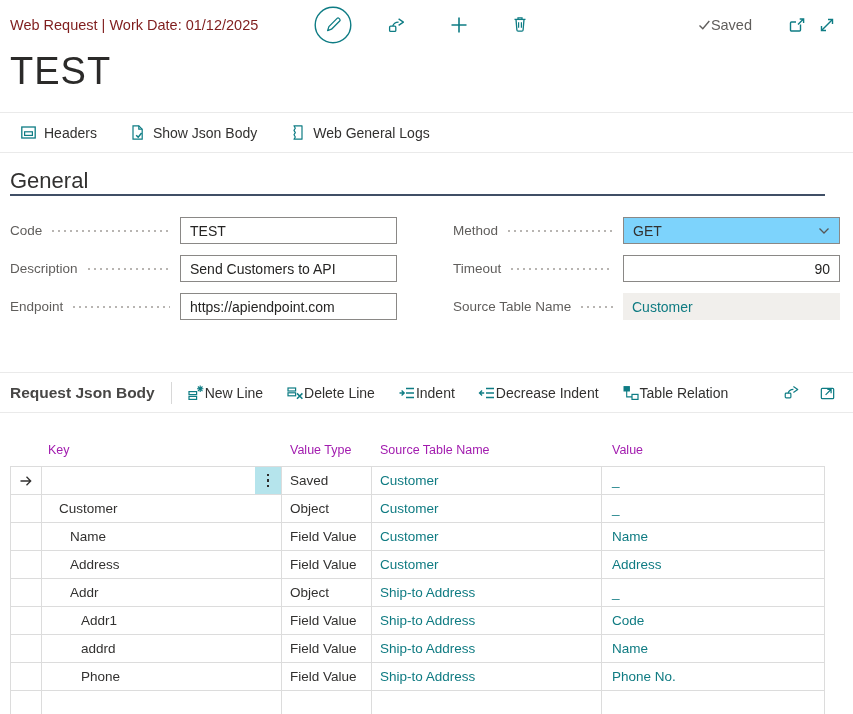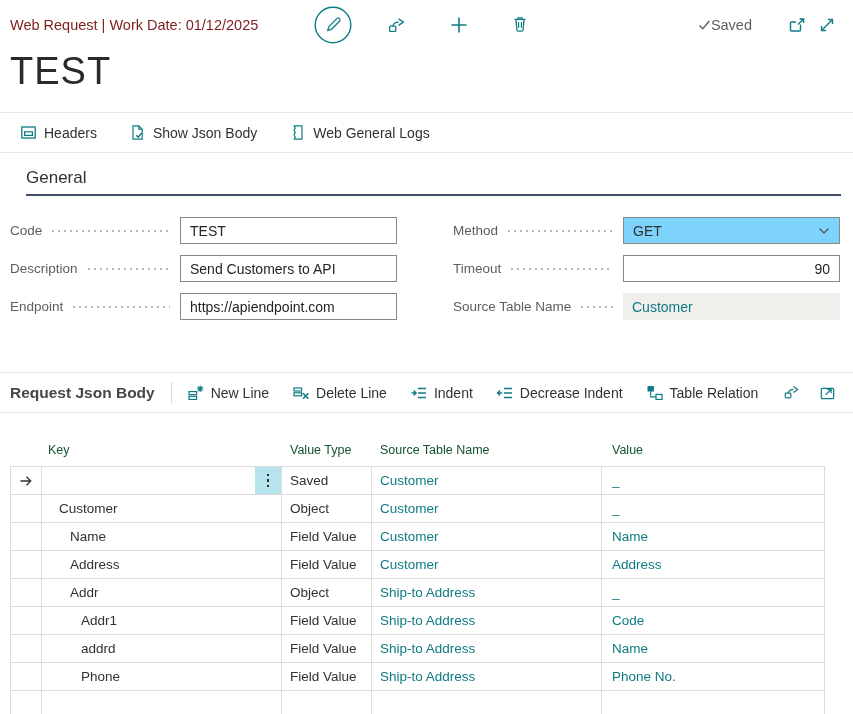--- a/index.html
+++ b/index.html
@@ -28,22 +28,22 @@
                 color: #2b2a29; letter-spacing: 1px; }
 
   
   .ribbon { position: absolute; top: 112px; left: 0; width: 853px; height: 41px;
             border-top: 1px solid #eaeaea; border-bottom: 1px solid #eaeaea;
             display: flex; align-items: center; padding-left: 20px; gap: 32px; }
   .ribbon-item { display: flex; align-items: center; gap: 7px; font-size: 14px; color: #323130; cursor: pointer; }
 
   
   .sec-general-head { position: absolute; left: 10px; top: 168px; width: 815px;
-                      font-size: 17px; color: #323130; padding-bottom: 6px;
-                      border-bottom: 2px solid #404f66; margin-left: 16px; }
+                      font-size: 22px; color: #323130; 
+                      border-bottom: 2px solid #404f66; }
   .fields { position: absolute; left: 10px; top: 217px; width: 815px; }
   .field { position: absolute; width: 387px; height: 27px; display: flex; }
   .f-l0 { top: 0; } .f-l1 { top: 38px; } .f-l2 { top: 76px; }
   .f-left { left: 0; } .f-right { left: 443px; justify-content: space-between; }
   .flabel { width: 170px; display: flex; align-items: center; font-size: 13.5px; color: #605e5c; }
   .leader { flex: 1; height: 2px; align-self: center; margin: 0 10px 0 8px;
             background-image: radial-gradient(circle, #b8b5b2 1px, transparent 1.1px);
             background-size: 6px 2px; background-repeat: repeat-x; }
   .tinput { width: 217px; height: 27px; border: 1px solid #8a8886; background: #fff;
             font-family: "Liberation Sans", sans-serif; font-size: 14px; color: #252423; padding: 0 9px; }
@@ -52,28 +52,28 @@
               display: flex; align-items: center; justify-content: space-between; padding: 0 9px; font-size: 14px; }
   .readonly { width: 217px; height: 27px; background: #f1efec; display: flex; align-items: center;
               padding: 0 9px; font-size: 14px; color: #0f7b82; }
 
   
   .part-bar { position: absolute; top: 372px; left: 0; width: 853px; height: 41px;
               border-top: 1px solid #eaeaea; border-bottom: 1px solid #eaeaea;
               display: flex; align-items: center; padding: 0 16px 0 10px; }
   .part-title { font-size: 15.5px; font-weight: 700; color: #474645; white-space: nowrap; }
   .vsep { width: 1px; height: 22px; background: #d8d8d8; margin: 0 15px 0 16px; }
-  .pt-btn { display: flex; align-items: center; gap: 6px; font-size: 14px; color: #323130;
+  .pt-btn { display: flex; align-items: center; font-size: 14px; color: #323130;
             cursor: pointer; margin-right: 23px; white-space: nowrap; }
   .pt-right { margin-left: auto; display: flex; align-items: center; gap: 17px; }
 
   
   .grid { position: absolute; top: 413px; left: 10px; width: 815px; }
   .grid-head { display: flex; align-items: flex-end; height: 53px; padding-bottom: 9px;
-               color: #14532d; font-size: 12.5px; }
+               color: #a21caf; font-size: 12.5px; }
   .h-sel { width: 32px; } .h-key { width: 240px; padding-left: 6px; }
   .h-vt { width: 90px; padding-left: 8px; } .h-st { width: 230px; padding-left: 8px; }
   .h-val { flex: 1; padding-left: 10px; }
   .grid-row { display: flex; height: 28px; border-top: 1px solid #dcdcdc; font-size: 13.5px; }
   .grid-row > div { border-right: 1px solid #dcdcdc; display: flex; align-items: center; }
   .c-sel { width: 32px; border-left: 1px solid #dcdcdc; justify-content: center; }
   .c-key { width: 240px; position: relative; }
   .c-vt  { width: 90px; padding-left: 8px; }
   .c-st  { width: 230px; padding-left: 8px; }
   .c-val { flex: 1; padding-left: 10px; }

